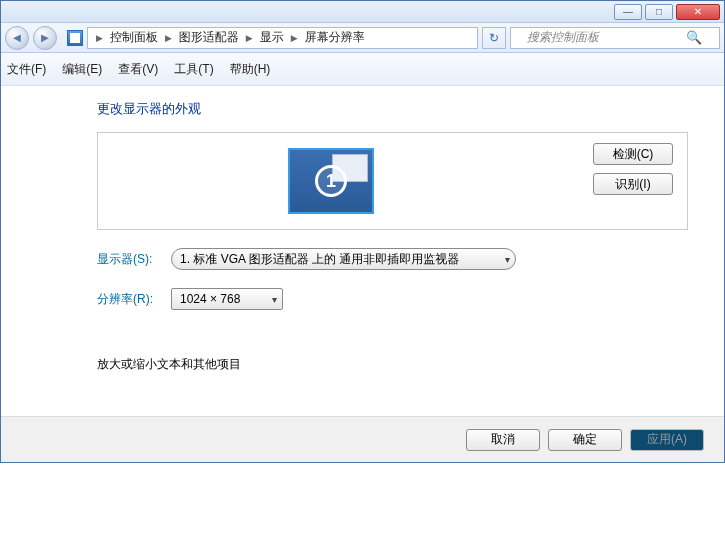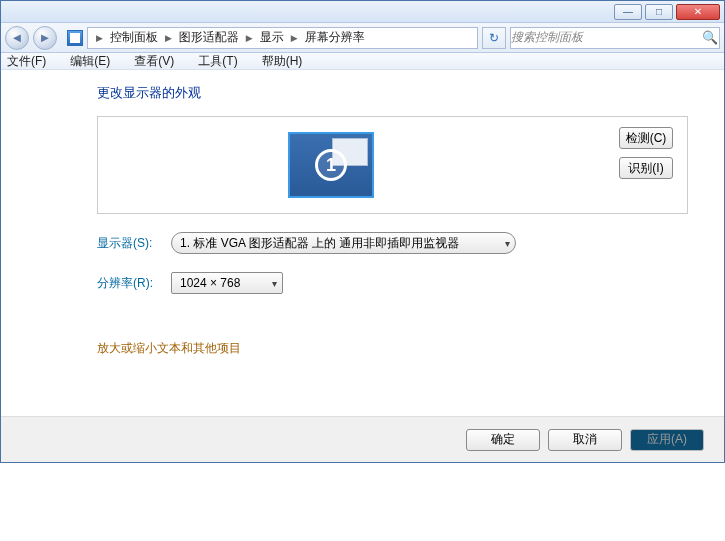--- a/index.html
+++ b/index.html
@@ -111,40 +111,40 @@
     color: #2a6cb8;
     font-size: 12px;
   }
   .searchbox {
     width: 210px;
     height: 22px;
     border: 1px solid #aabcd6;
     background: #fff;
     display: flex;
     align-items: center;
-    padding: 0 0;
+    padding: 0 16px;
     color: #888;
     font-style: italic;
     font-size: 12px;
     justify-content: space-between;
   }
   .searchbox .mag {
     color: #2a6cb8;
     font-style: normal;
     font-size: 13px;
   }
   
   .menubar {
     height: 17px;
     background: linear-gradient(to bottom, #f8fafd, #eaf0f9);
     border-bottom: 1px solid #d6e0ee;
     display: flex;
     align-items: center;
-    padding: 0 6px;
-    gap: 24px;
+    padding: 16px 6px;
+    gap: 16px;
     font-size: 12px;
     color: #222;
   }
   .menubar span { cursor: default; }
   
   .content {
     flex: 1;
     background: #fff;
     padding: 14px 36px 16px 96px;
     position: relative;
@@ -195,21 +195,21 @@
   }
   .panel-btns {
     position: absolute;
     right: 14px;
     top: 10px;
     display: flex;
     flex-direction: column;
     gap: 8px;
   }
   .panel-btn {
-    width: 54px;
+    width: 80px;
     height: 22px;
     border: 1px solid #8a8a8a;
     background: linear-gradient(to bottom, #fdfdfd, #e8e8e8);
     border-radius: 3px;
     font-size: 12px;
     display: flex; align-items: center; justify-content: center;
     cursor: default;
   }
   .form-row {
     display: flex;
@@ -243,21 +243,21 @@
   .dd-monitor { width: 345px; border-radius: 11px; }
   .dd-res { width: 112px; }
   .adv-link-box {
     position: absolute;
     right: 36px;
     top: 296px;
     border: 2px solid #e02020;
     padding: 4px 10px;
   }
   .link {
-    color: #a16207;
+    color: #000000;
     font-size: 12px;
     cursor: default;
     font-family: Liberation Serif, serif;
   }
   .links-block {
     margin-top: 46px;
   }
   .links-block .link { display: block; margin-bottom: 10px; }
   
   .footer {
@@ -355,18 +355,18 @@
     </div>
 
 
     <div class="links-block">
       <span class="link">放大或缩小文本和其他项目</span>
     </div>
 
   </div>
 
   <div class="footer">
+    <div class="footer-btn">取消</div>
     <div class="footer-btn">确定</div>
-    <div class="footer-btn">取消</div>
     <div class="footer-btn disabled">应用(A)</div>
   </div>
 
 </div>
 
 </body></html>

